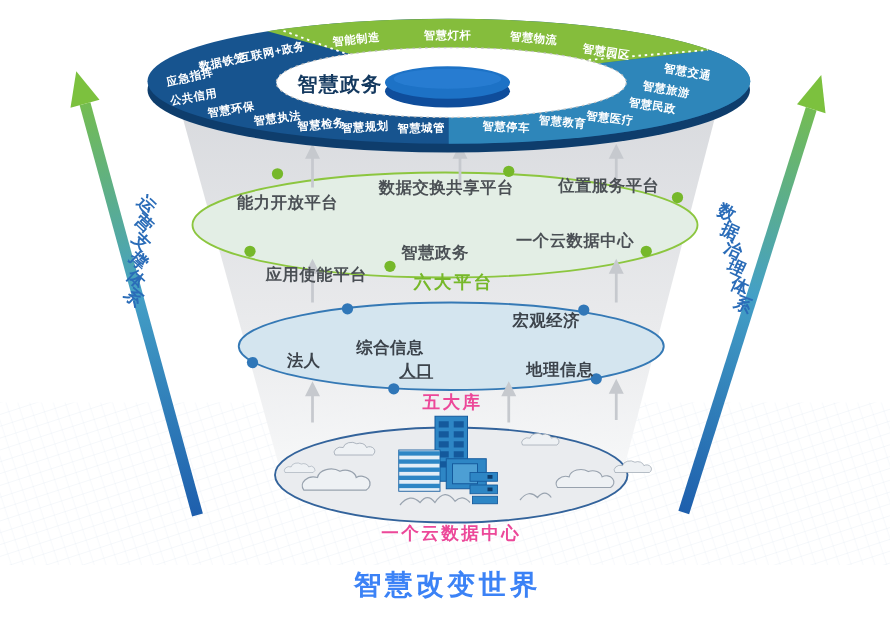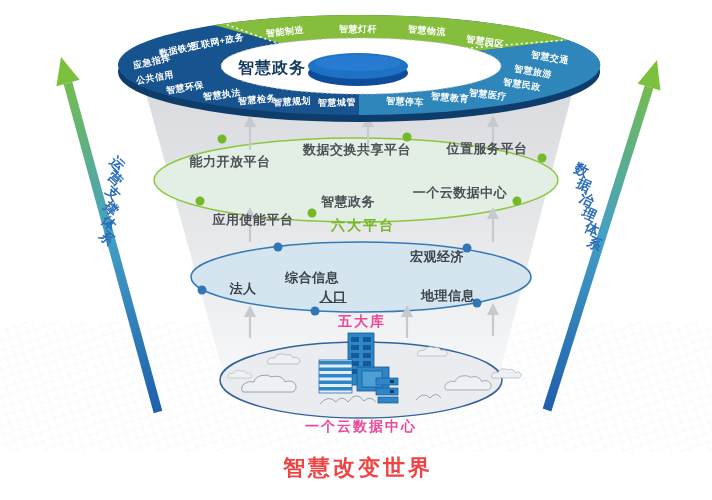--- a/index.html
+++ b/index.html
@@ -12,21 +12,21 @@
   .lbl-ring{color:#ffffff;font-size:9px;font-weight:bold;letter-spacing:.5px;}
   .lbl-big{color:#14395f;font-size:16px;font-weight:bold;letter-spacing:1px;}
   .lbl-core{color:#ffffff;font-size:13px;font-weight:bold;letter-spacing:.5px;}
   .lbl-plat{color:#4b5055;font-size:13px;font-weight:600;letter-spacing:.5px;}
   .lbl-db{color:#3c434b;font-size:13px;font-weight:600;letter-spacing:.5px;}
   .cap{position:absolute;transform:translate(-50%,-50%);font-weight:bold;font-size:14px;letter-spacing:2px;white-space:nowrap;}
   .cap-green{color:#76b82a;}
   .cap-blue{color:#ec4899;}
   .page-title{
     position:absolute;left:358px;top:468px;transform:translate(-50%,-50%);
-    color:#ef4444;font-size:22px;font-weight:bold;letter-spacing:3px;white-space:nowrap;
+    color:#3b82f6;font-size:22px;font-weight:bold;letter-spacing:3px;white-space:nowrap;
   }
   .side-text{position:absolute;color:#2a6cb8;font-weight:bold;font-size:14px;}
   .side-text span{display:block;width:16px;height:15px;line-height:15px;text-align:center;transform:rotate(35deg);}
   #side-left{left:104px;top:156px;transform:rotate(8deg);}
   #side-right{left:580px;top:162px;transform:rotate(-10deg);}
 </style>
 </head>
 <body>
 
 <div class="stage">

